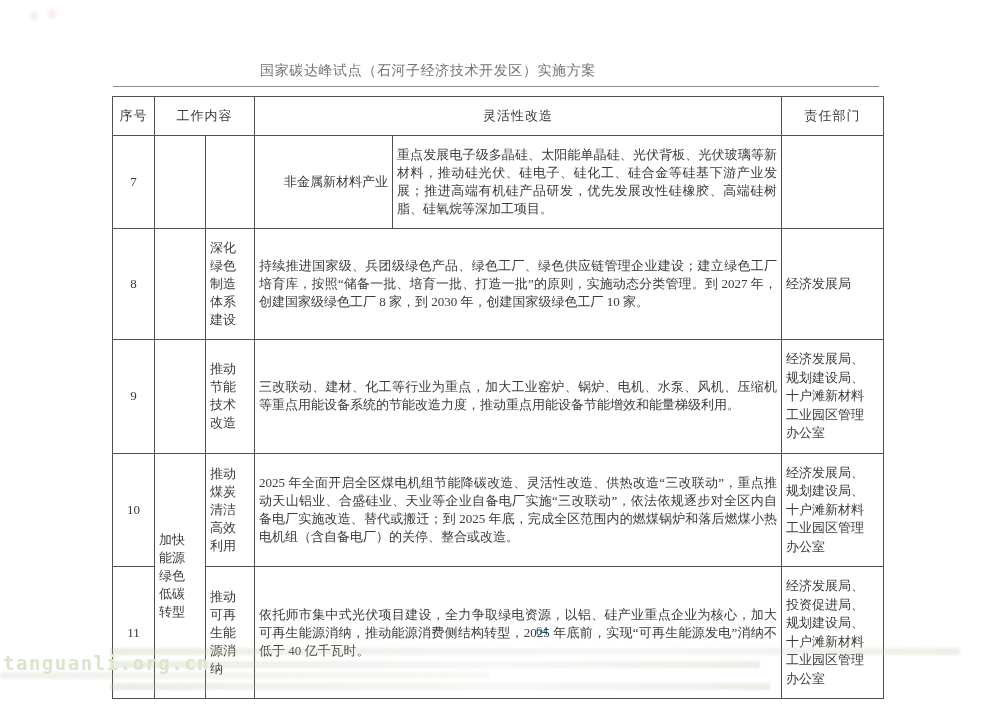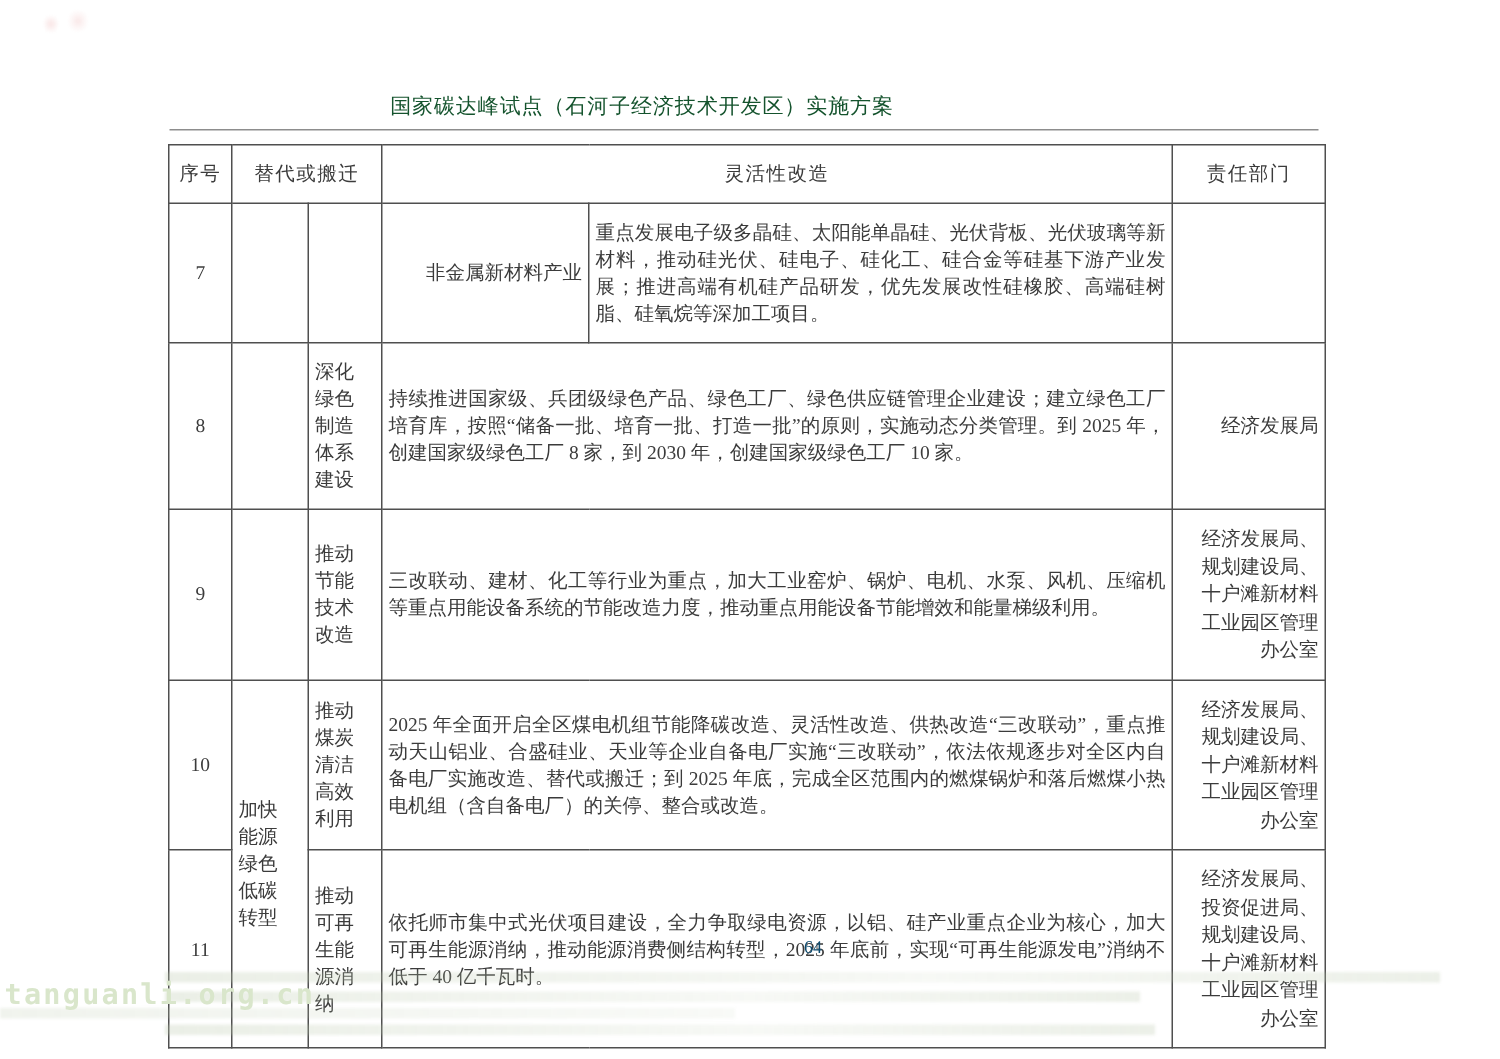--- a/index.html
+++ b/index.html
@@ -10,41 +10,41 @@
     color:#3b3b3b;
   }
   
   .stamp{position:absolute;left:26px;top:4px;width:40px;height:22px;
     background:
       radial-gradient(ellipse 8px 9px at 8px 12px, rgba(226,130,130,0.20), rgba(226,130,130,0) 70%),
       radial-gradient(ellipse 10px 11px at 26px 10px, rgba(226,130,130,0.18), rgba(226,130,130,0) 70%);
     filter:blur(0.6px);}
   .doc-title{
     position:absolute;top:62px;left:0;width:856px;text-align:center;
-    font-size:14px;letter-spacing:0.6px;color:#14532d;
+    font-size:14px;letter-spacing:0.6px;color:#737373;
   }
   .title-rule{position:absolute;left:113px;top:86px;width:766px;height:1px;background:#8d8d8d;}
   table.main{
     position:absolute;left:112px;top:96px;width:771px;
     border-collapse:collapse;table-layout:fixed;
   }
   table.main td, table.main th{
     border:1px solid #4f4f4f;
     vertical-align:middle;
     font-size:13px;font-weight:normal;
     padding:10px 4px;
     overflow:hidden;
   }
   th.hdr{font-weight:bold;font-size:14px;text-align:center;letter-spacing:1px;}
   tr.hdr-row{height:27px;}
   td.seq{text-align:center;font-size:13px;}
   td.vtext{white-space:pre-line;line-height:18px;padding:2px 2px;}
   td.subcat{text-align:right;padding:2px 4px;}
   td.task{text-align:justify;line-height:18px;padding:2px 8px;font-family:Liberation Serif, serif;}
-  td.dept{text-align:right;white-space:pre-line;line-height:18.5px;padding:2px 2px;}
+  td.dept{text-align:left;white-space:pre-line;line-height:18.5px;padding:2px 2px;}
   .page-num{
     position:absolute;top:624px;left:0;width:1000px;text-align:center;
     font-size:12px;color:#0c4a6e;margin-left:42px;
   }
   
   .streak{position:absolute;height:7px;filter:blur(1px);
     background:linear-gradient(90deg, rgba(186,200,172,0.30), rgba(186,200,172,0.12) 60%, rgba(186,200,172,0.28));}
   .s1{left:110px;top:648px;width:850px;}
   .s2{left:110px;top:661px;width:650px;}
   .s3{left:0px;top:672px;width:490px;background:linear-gradient(90deg, rgba(186,200,172,0.22), rgba(186,200,172,0.10));}
@@ -70,21 +70,21 @@
     <col style="width:42px">
       <col style="width:51px">
       <col style="width:49px">
     <col style="width:138px">
       <col style="width:389px">
       <col style="width:102px">
   </colgroup>
   <tbody>
       <tr class="hdr-row">
     <th class="hdr">序号</th>
-    <th class="hdr" colspan="2">替代或搬迁</th>
+    <th class="hdr" colspan="2">工作内容</th>
     <th class="hdr" colspan="2">灵活性改造</th>
     <th class="hdr">责任部门</th>
   </tr>
 
   <tr style="height:72px">
     <td class="seq">7</td>
     <td class="vtext"></td>
     <td class="vtext"></td>
     <td class="subcat">非金属新材料产业</td>
     <td class="task">重点发展电子级多晶硅、太阳能单晶硅、光伏背板、光伏玻璃等新材料，推动硅光伏、硅电子、硅化工、硅合金等硅基下游产业发展；推进高端有机硅产品研发，优先发展改性硅橡胶、高端硅树脂、硅氧烷等深加工项目。</td>
@@ -92,21 +92,21 @@
   </tr>
 
   <tr style="height:95px">
     <td class="seq">8</td>
     <td class="vtext"></td>
     <td class="vtext">深化
 绿色
 制造
 体系
 建设</td>
-    <td class="task" colspan="2">持续推进国家级、兵团级绿色产品、绿色工厂、绿色供应链管理企业建设；建立绿色工厂培育库，按照“储备一批、培育一批、打造一批”的原则，实施动态分类管理。到 2025 年，创建国家级绿色工厂 8 家，到 2030 年，创建国家级绿色工厂 10 家。</td>
+    <td class="task" colspan="2">持续推进国家级、兵团级绿色产品、绿色工厂、绿色供应链管理企业建设；建立绿色工厂培育库，按照“储备一批、培育一批、打造一批”的原则，实施动态分类管理。到 2027 年，创建国家级绿色工厂 8 家，到 2030 年，创建国家级绿色工厂 10 家。</td>
     <td class="dept">经济发展局</td>
   </tr>
 
   <tr style="height:93px">
     <td class="seq">9</td>
     <td class="vtext"></td>
     <td class="vtext">推动
 节能
 技术
 改造</td>

